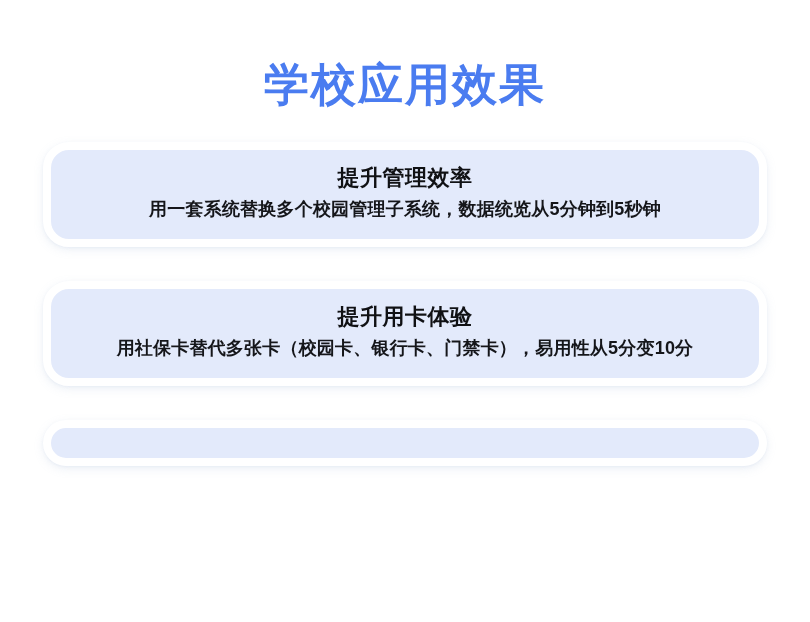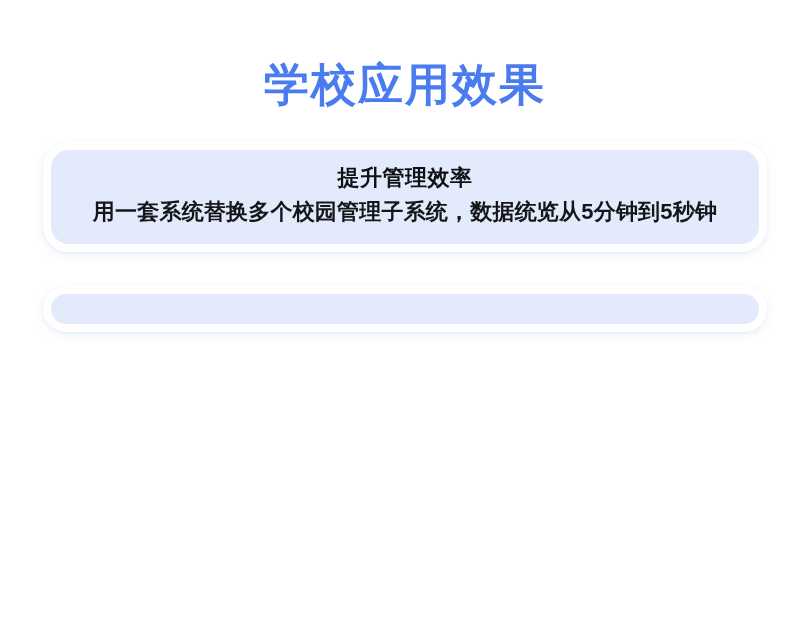--- a/index.html
+++ b/index.html
@@ -58,21 +58,21 @@
   .card-title {
     font-size: 22px;
     font-weight: bold;
     color: #101114;
     line-height: 1.35;
     letter-spacing: 0.5px;
     margin: 0 0 4px 0;
   }
 
   .card-desc {
-    font-size: 22px;
+    font-size: 18px;
     font-weight: 600;
     color: #15161a;
     line-height: 1.4;
     letter-spacing: 0.2px;
     margin: 0;
     padding: 0 16px;
   }
 </style>
 </head>
 <body>
@@ -81,18 +81,22 @@
 
   <h1 class="page-title">学校应用效果</h1>
 
   <div class="cards">
 
     <div class="card">
       <p class="card-title">提升管理效率</p>
       <p class="card-desc">用一套系统替换多个校园管理子系统，数据统览从5分钟到5秒钟</p>
     </div>
 
+    <div class="card">
+      <p class="card-title">提升用卡体验</p>
+      <p class="card-desc">用社保卡替代多张卡（校园卡、银行卡、门禁卡），易用性从5分变10分</p>
+    </div>
 
     <div class="card">
     </div>
 
   </div>
 </div>
 
 </body></html>

